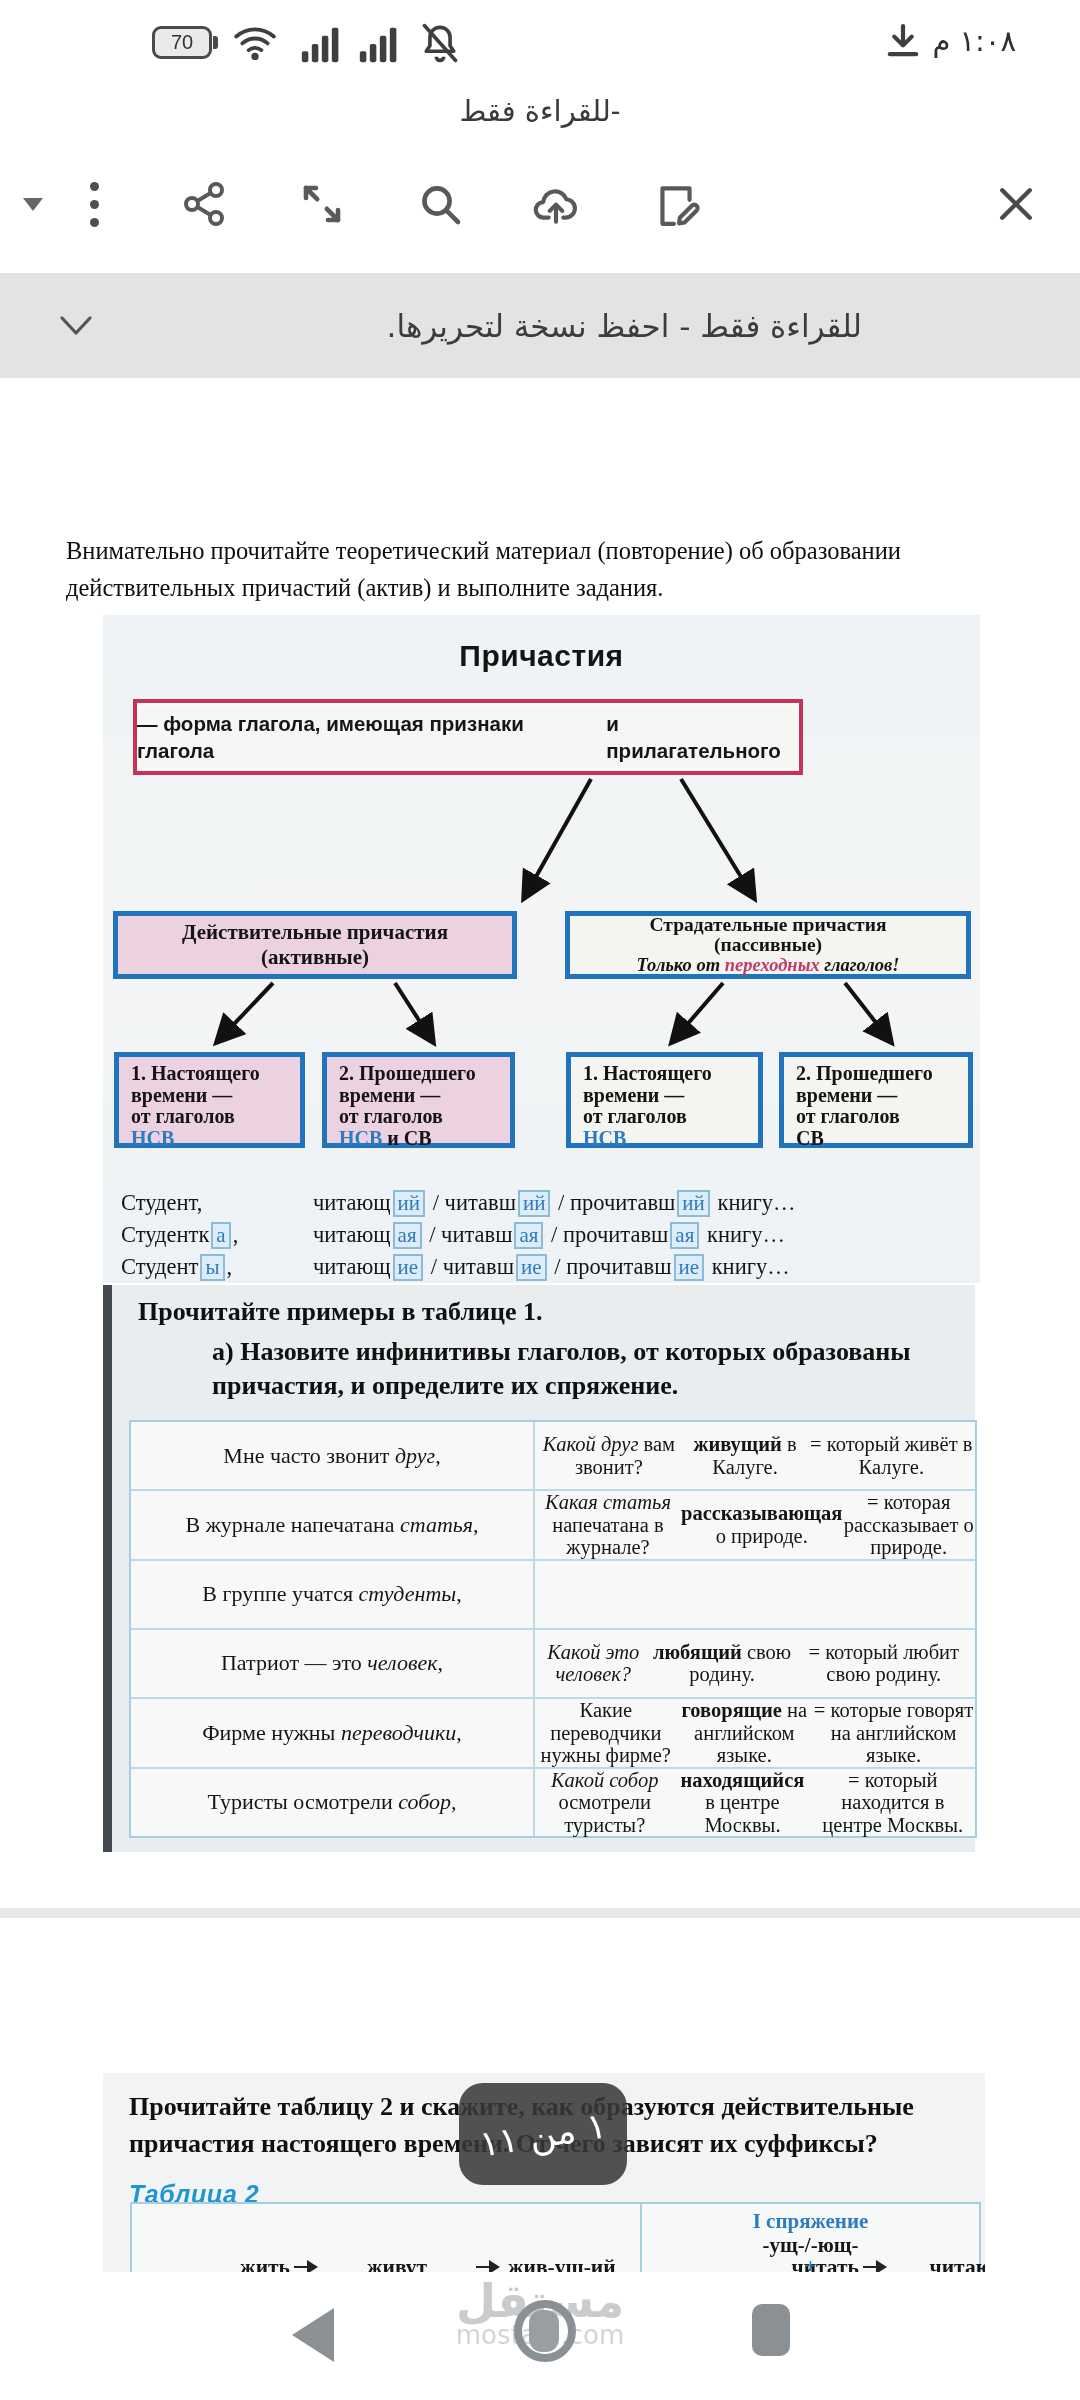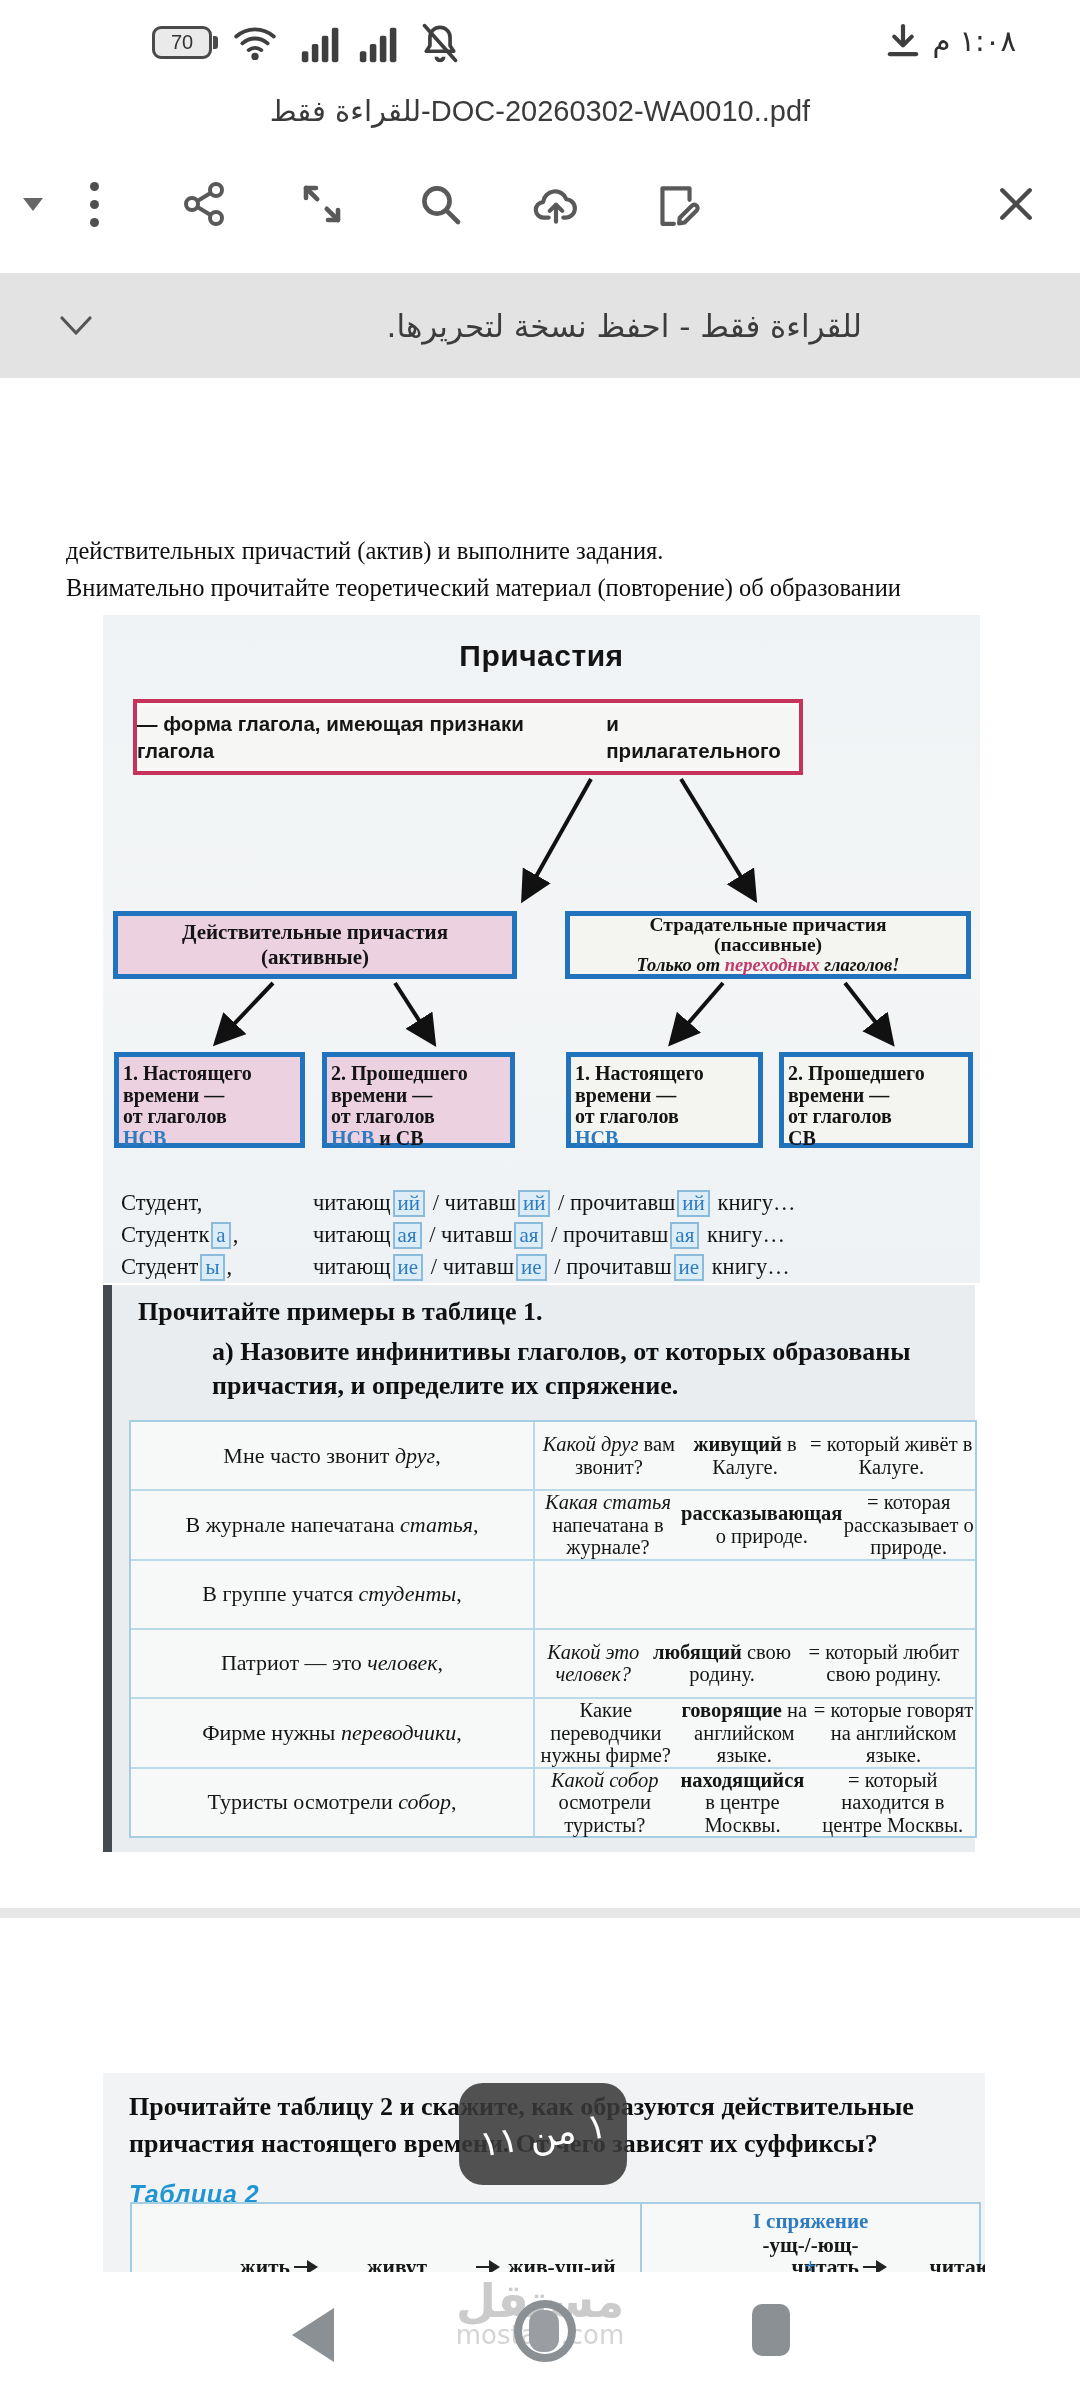--- a/index.html
+++ b/index.html
@@ -57,21 +57,21 @@
   .dg-main { position:absolute; top:296px; height:68px; border:5px solid #2273bd;
              display:flex; flex-direction:column; align-items:center; justify-content:center;
              font-family:"Liberation Serif",serif; font-weight:bold; text-align:center; color:#141414; }
   .dg-left  { left:10px;  width:404px; background:#ecd1e1; font-size:21px; line-height:25px; }
   .dg-right { left:462px; width:406px; background:#f4f5f1; font-size:19.5px; line-height:20px; }
   .dg-right .it { font-style:italic; font-size:18.5px; white-space:nowrap; }
   .red  { color:#c23a6b; }
   .blue { color:#2e7bc0; }
   .sub { position:absolute; top:437px; height:96px; border:5px solid #2273bd; background:#f4f5f1;
          font-family:"Liberation Serif",serif; font-weight:bold; font-size:20px; line-height:21.5px;
-         padding:6px 0 0 4px; color:#141414; }
+         padding:6px 0 0 12px; color:#141414; }
   .sub.pink { background:#ecd1e1; }
   .studs { position:absolute; left:18px; top:572px; font-family:"Liberation Serif",serif;
            font-size:22.5px; line-height:32px; color:#141414; }
   .studline { white-space:nowrap; }
   .stud-sub { display:inline-block; width:192px; }
   .end { display:inline-block; border:2px solid #8abbdb; background:#dcedf8; color:#2e7bc0;
          line-height:23px; padding:0 3px; margin:0 2px; font-size:21px; }
 
   
   .t1sec { position:absolute; left:103px; top:907px; width:872px; height:567px;
@@ -196,21 +196,20 @@
         </g>
       </svg>
       <span>م</span>
       <span>١:٠٨</span>
     </div>
   </div>
 
   <div class="titlebar">
     <span class="t-ar">للقراءة فقط</span>
       <span> - </span>
-      <span>DOC-20260302-WA0010..pdf</span>
   </div>
 
   <div class="tb" style="left:10px;width:46px;">
       <span class="caret"></span>
     </div>
   <div class="tb" style="left:58px;">
       <span class="kebab">
         <i></i>
         <i></i>
         <i></i>
@@ -276,22 +275,22 @@
       <svg class="icon" width="40" height="28" viewBox="0 0 40 28">
         <polyline points="6,6 20,21 34,6" fill="none" stroke="#555" stroke-width="3.2" stroke-linecap="round" stroke-linejoin="round"></polyline>
       </svg>
     </span>
     <span class="banner-text">للقراءة فقط - احفظ نسخة لتحريرها.</span>
   </div>
 
   <div class="viewport">
 
     <div class="intro">
+      <div>Внимательно прочитайте теоретический материал (повторение) об образовании</div>
       <div>действительных причастий (актив) и выполните задания.</div>
-      <div>Внимательно прочитайте теоретический материал (повторение) об образовании</div>
     </div>
 
     <div class="diagram">
       <div class="dg-title">Причастия</div>
       <div class="dg-def">
         <div>— форма глагола, имеющая признаки глагола</div>
         <div>и прилагательного</div>
       </div>
       <svg class="dg-arrows" width="877" height="668" viewBox="0 0 877 668">
         <defs>

